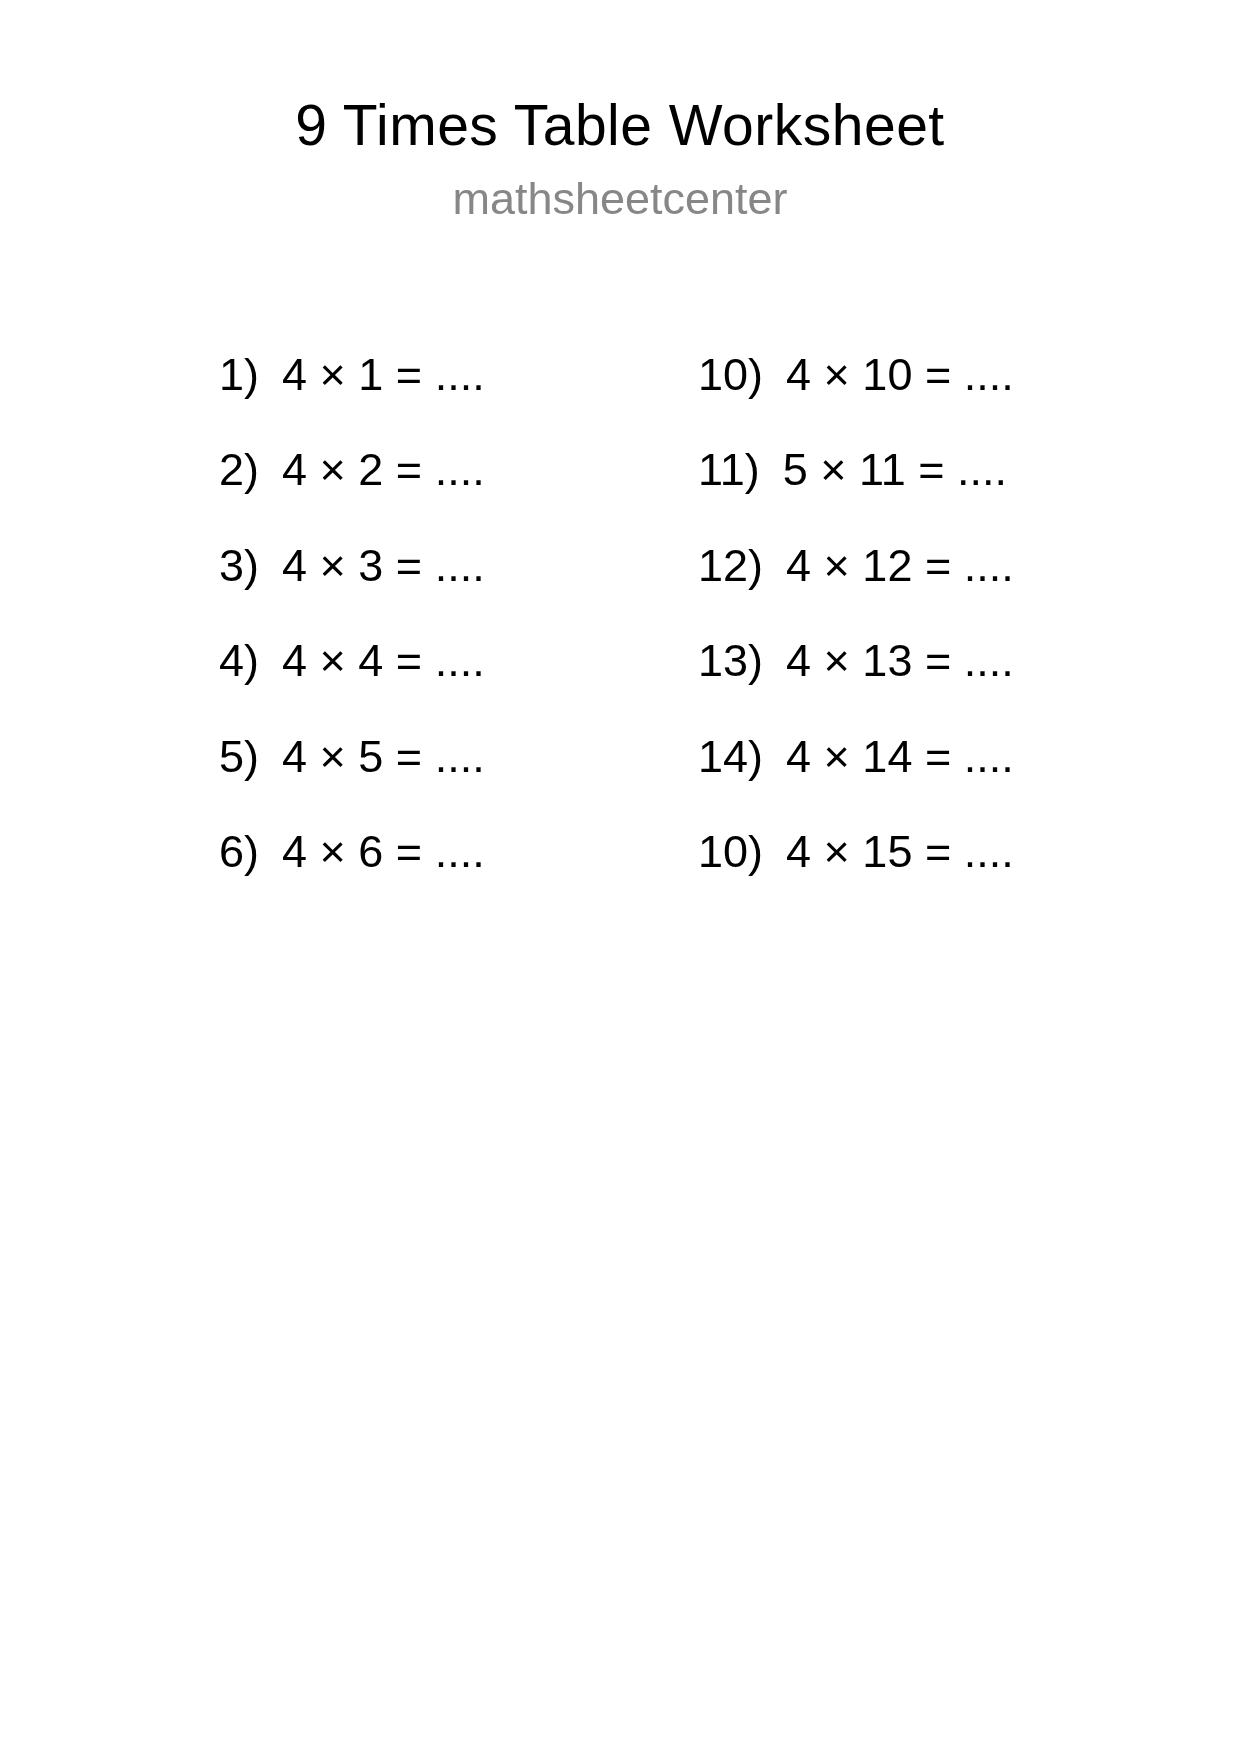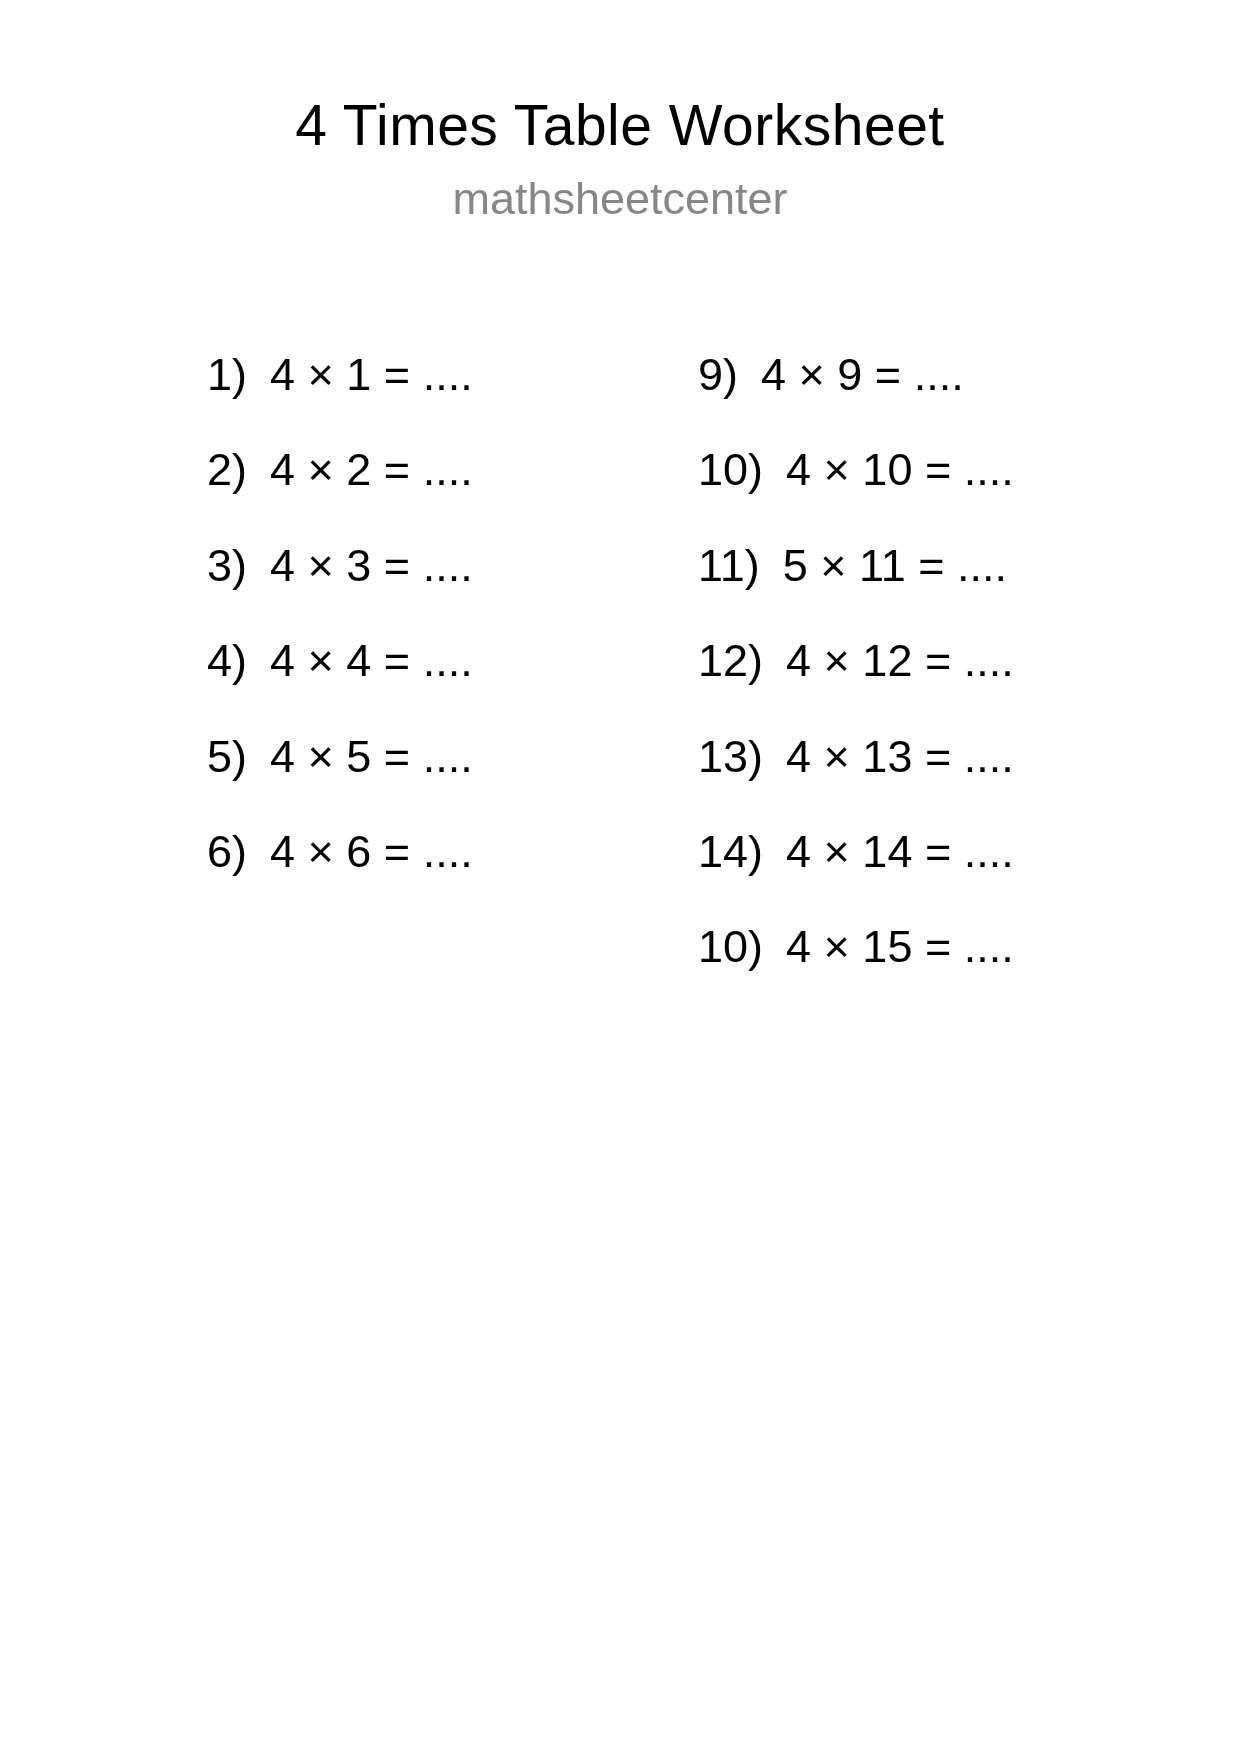--- a/index.html
+++ b/index.html
@@ -44,53 +44,52 @@
     font-size: 45px;
     line-height: 1;
     font-weight: 400;
     color: var(--subtitle-color);
     white-space: pre;
   }
   .col {
     position: absolute;
     top: 327px;
   }
-  .col-left  { left: 207px; }
+  .col-left  { left: 219px; }
   .col-right { left: 698px; }
   .row {
     height: 95.4px;
     line-height: 95.4px;
     font-size: 45px;
     color: var(--problem-color);
     white-space: pre;
   }
   .num {
     display: inline-block;
     margin-right: 23px;
   }
 </style>
 </head>
 <body>
 
 <div class="page">
 
-  <h1 class="title">4 Times Table Worksheet</h1>
+  <h1 class="title">9 Times Table Worksheet</h1>
   <div class="subtitle">mathsheetcenter</div>
 
   <div class="col col-left">
     <div class="row"><span class="num">1)</span><span>4 × 1 = ....</span></div>
     <div class="row"><span class="num">2)</span><span>4 × 2 = ....</span></div>
     <div class="row"><span class="num">3)</span><span>4 × 3 = ....</span></div>
     <div class="row"><span class="num">4)</span><span>4 × 4 = ....</span></div>
     <div class="row"><span class="num">5)</span><span>4 × 5 = ....</span></div>
     <div class="row"><span class="num">6)</span><span>4 × 6 = ....</span></div>
   </div>
 
   <div class="col col-right">
-    <div class="row"><span class="num">9)</span><span>4 × 9 = ....</span></div>
     <div class="row"><span class="num">10)</span><span>4 × 10 = ....</span></div>
     <div class="row"><span class="num">11)</span><span>5 × 11 = ....</span></div>
     <div class="row"><span class="num">12)</span><span>4 × 12 = ....</span></div>
     <div class="row"><span class="num">13)</span><span>4 × 13 = ....</span></div>
     <div class="row"><span class="num">14)</span><span>4 × 14 = ....</span></div>
     <div class="row"><span class="num">10)</span><span>4 × 15 = ....</span></div>
   </div>
 
 </div>
 

